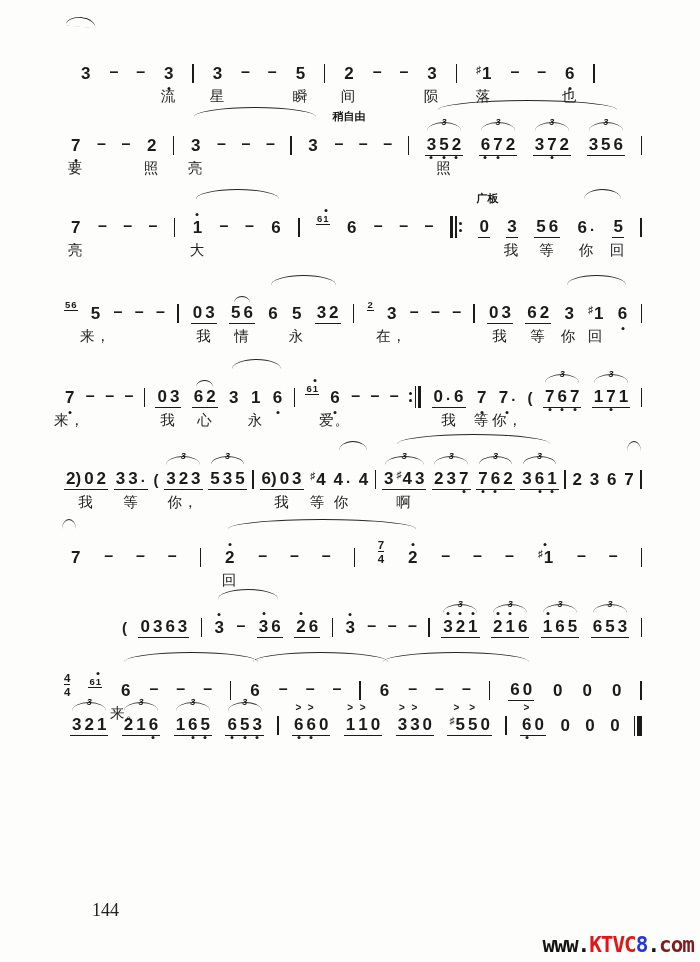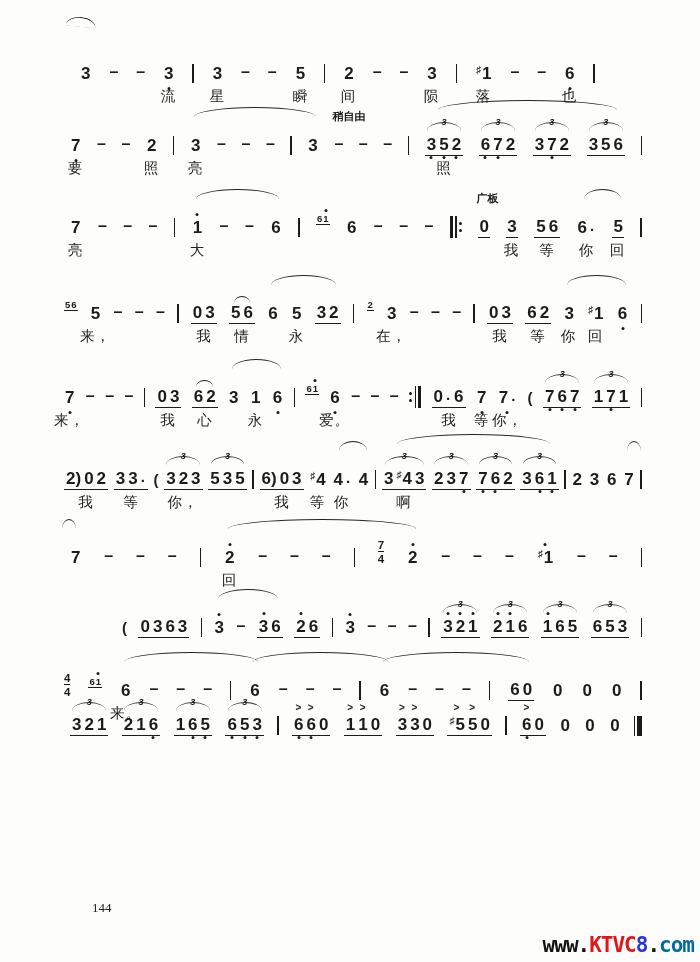--- a/index.html
+++ b/index.html
@@ -37,21 +37,21 @@
   .ann{position:absolute;bottom:calc(100% + 14px);left:-2px;font-size:11px;font-weight:bold;white-space:nowrap;font-family:Liberation Sans, sans-serif;}
   .rep{display:inline-flex;align-items:center;gap:2.5px;height:22px;margin-bottom:0;}
   .rep .thick{width:3px;height:22px;background:#1b1b1b;}
   .rep .thin{width:1.2px;height:22px;background:#1b1b1b;}
   .rep .rdots{display:flex;flex-direction:column;gap:4px;}
   .rep .rdots i{width:3px;height:3px;border-radius:50%;background:#1b1b1b;}
   .bar-final{display:inline-flex;gap:2px;align-items:flex-end;}
   .bar-final .thin{width:1.4px;height:20px;background:#1b1b1b;}
   .bar-final .thick{width:4.5px;height:20px;background:#1b1b1b;}
   
-  .pagenum{position:absolute;left:92px;top:900px;font-size:13px;font-family:"Liberation Serif",serif;color:#222;}
+  .pagenum{position:absolute;left:92px;top:900px;font-size:18px;font-family:"Liberation Serif",serif;color:#222;}
   .watermark{position:absolute;right:6px;top:933px;font-family:"DejaVu Sans Mono",monospace;font-weight:bold;font-size:21px;letter-spacing:-1px;}
   .remnant{position:absolute;left:66px;top:17px;width:30px;height:9px;border-top:1.4px solid #222;border-radius:50% 50% 0 0/100% 100% 0 0;transform:rotate(6deg);}
 </style>
 </head>
 <body>
 
 <div class="page">
   <div class="remnant"></div>
   <div id="score">
       <div class="system" style="top: 28px; left: 80px; width: 515px;">
@@ -1039,14 +1039,14 @@
           </span>
           <span class="bar-final">
             <i class="thin"></i>
             <i class="thick"></i>
           </span>
         </div>
         <div class="lyrics-row" style="height: 4px;"></div>
       </div>
     </div>
   <div class="pagenum">144</div>
-  <div class="watermark" id="watermark"><span style="color: rgb(20, 20, 20);">www.</span><span style="color: rgb(227, 21, 21);">KTVC</span><span style="color: rgb(38, 55, 216);">8</span><span style="color: rgb(20, 20, 20);">.</span><span style="color: #0369a1;">com</span></div>
+  <div class="watermark" id="watermark"><span style="color: rgb(20, 20, 20);">www.</span><span style="color: rgb(227, 21, 21);">KTVC</span><span style="color: rgb(38, 55, 216);">8</span><span style="color: rgb(20, 20, 20);">.</span><span style="color: #7f1d1d;">com</span></div>
 </div>
 
 </body></html>

